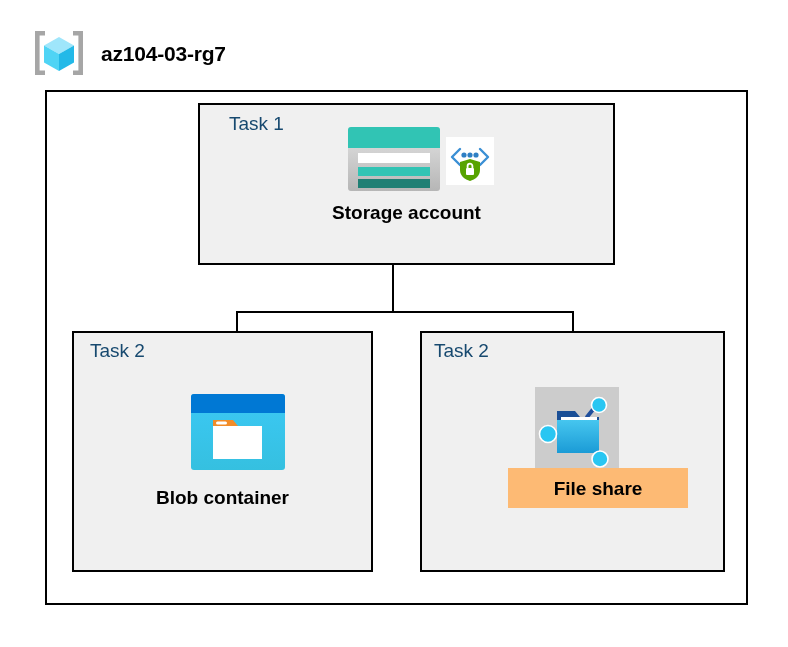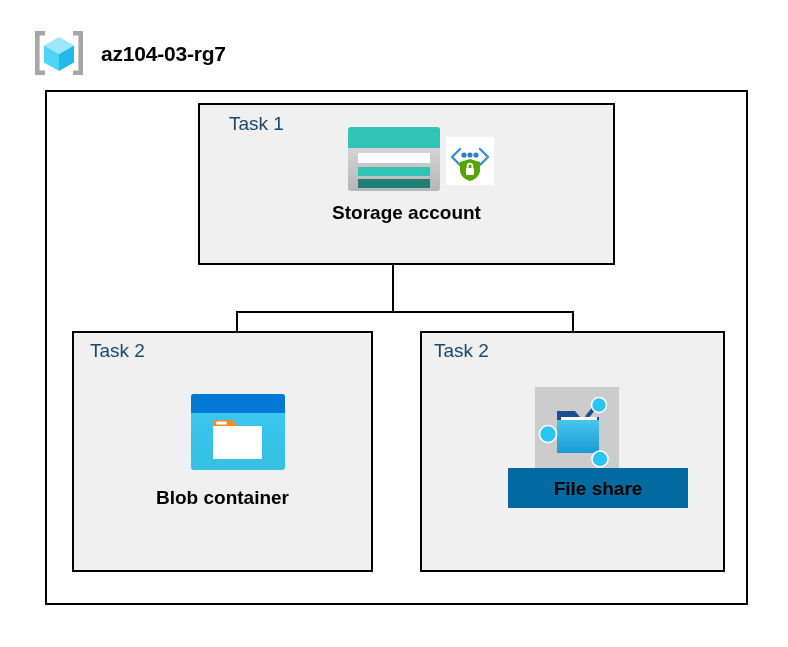--- a/index.html
+++ b/index.html
@@ -91,21 +91,21 @@
     text-align: center;
     line-height: 1;
   }
   #storage-label   { left: 198px; top: 203px; width: 417px; }
   #blob-label      { left: 72px;  top: 488px; width: 301px; }
   #fileshare-label {
     left: 508px;
     top: 468px;
     width: 180px;
     height: 40px;
-    background: #0369a1;
+    background: #fdba74;
     display: flex;
     align-items: center;
     justify-content: center;
   }
 
   
   .icon-wrap { position: absolute; }
   #storage-icon-wrap  { left: 348px; top: 127px;  width: 92px;  height: 64px; }
   #security-icon-wrap { left: 446px; top: 137px;  width: 48px;  height: 48px; }
   #blob-icon-wrap     { left: 191px; top: 394px;  width: 94px;  height: 76px; }

